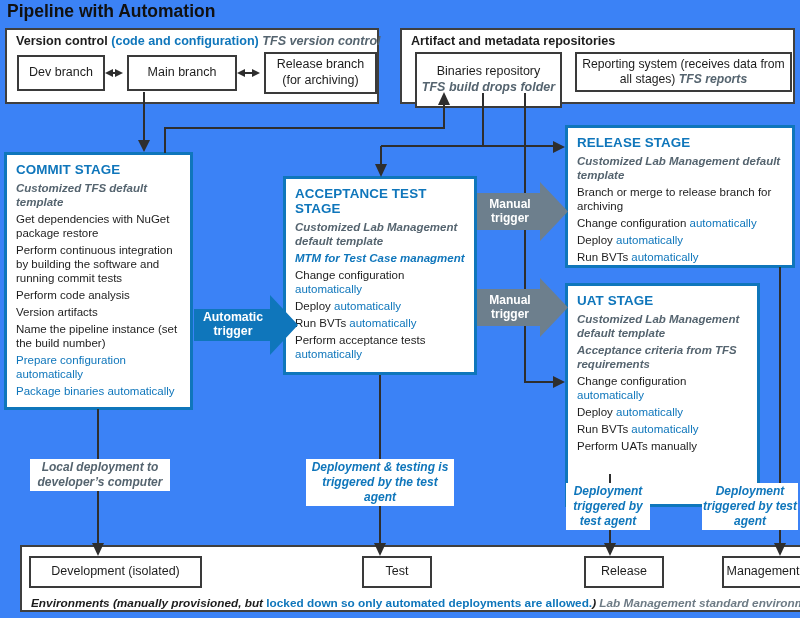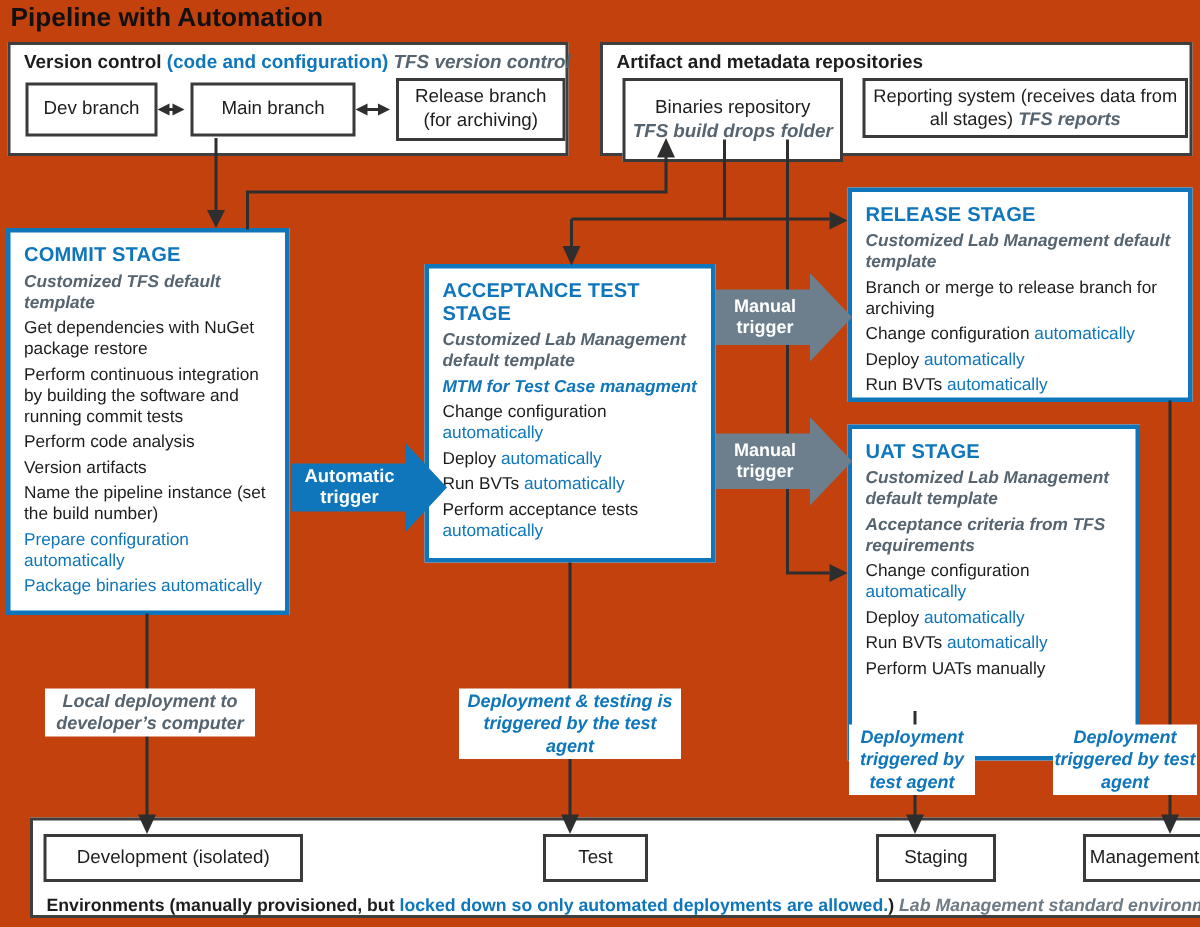--- a/index.html
+++ b/index.html
@@ -1,17 +1,17 @@
 <!DOCTYPE html>
 <html><head>
 <meta charset="utf-8">
 <style>
   html,body{margin:0;padding:0;background:#fff;}
   body{font-family:"Liberation Sans","DejaVu Sans",sans-serif;-webkit-font-smoothing:antialiased;}
-  #canvas{position:relative;width:800px;height:618px;background:#c2410c;overflow:hidden;}
+  #canvas{position:relative;width:800px;height:618px;background:#3b82f6;overflow:hidden;}
 
   .abs{position:absolute;}
   .page-title{left:7px;top:1px;font-size:17.5px;font-weight:700;color:#111;z-index:1;}
 
   
   .outer-box{position:absolute;border:2px solid #3f3f3f;background:#fff;z-index:1;box-sizing:border-box;}
   .outer-label{position:absolute;left:9px;top:4px;font-size:12.6px;white-space:nowrap;}
   .lbl-k{color:#1d1d1d;font-weight:700;}
   .lbl-b{color:#0f76bb;font-weight:600;}
   .lbl-g{color:#55646f;font-weight:600;font-style:italic;}
@@ -37,21 +37,21 @@
                  color:#fff;font-weight:700;font-size:12.3px;line-height:1.1;text-align:center;}
 
   
   .dep-label{position:absolute;z-index:3;background:#fff;font-style:italic;font-weight:700;
              font-size:12px;line-height:1.25;text-align:center;padding:1px 0;}
   .dep-gray{color:#55646f;}
   .dep-blue{color:#0f76bb;}
 
   
   .env-caption{position:absolute;left:9px;top:49px;font-size:11.8px;white-space:nowrap;}
-  .cap-k{color:#1d1d1d;font-weight:700;}
+  .cap-k{color:#1d1d1d;font-weight:700;font-style:italic;}
   .cap-b{color:#0f76bb;font-weight:700;}
   .cap-g{color:#6e7b85;font-weight:600;font-style:italic;}
 
   .overlay{position:absolute;left:0;top:0;z-index:2;pointer-events:none;}
 </style>
 </head>
 <body>
 
 <div id="canvas">
 
@@ -122,21 +122,21 @@
         <p class="stage-item"><span class="seg-k">Change configuration </span><span class="seg-b">automatically</span></p>
         <p class="stage-item"><span class="seg-k">Deploy </span><span class="seg-b">automatically</span></p>
         <p class="stage-item"><span class="seg-k">Run BVTs </span><span class="seg-b">automatically</span></p>
         <p class="stage-item"><span class="seg-k">Perform UATs manually</span></p>
       </div>
   </div>
 
   <div class="outer-box" style="left:20px;top:545px;width:790px;height:67px;">
     <div class="small-box" style="left:7px;top:9px;width:173px;height:32px;">Development (isolated)</div>
     <div class="small-box" style="left:340px;top:9px;width:70px;height:32px;">Test</div>
-    <div class="small-box" style="left:562px;top:9px;width:80px;height:32px;">Staging</div>
+    <div class="small-box" style="left:562px;top:9px;width:80px;height:32px;">Release</div>
     <div class="small-box" style="left:700px;top:9px;width:82px;height:32px;">Management</div>
     <div class="env-caption">
       <span class="cap-k">Environments (manually provisioned, but </span><span class="cap-b">locked down so only automated deployments are allowed.</span><span class="cap-k">) </span><span class="cap-g">Lab Management standard environments</span>
     </div>
   </div>
 
   <svg class="overlay" width="800" height="618" viewBox="0 0 800 618">
     <g stroke="#2e2e2e" stroke-width="2" fill="none">
       <path d="M144,92 V141"></path>
       <path d="M165,153 V128 H444 V104"></path>

